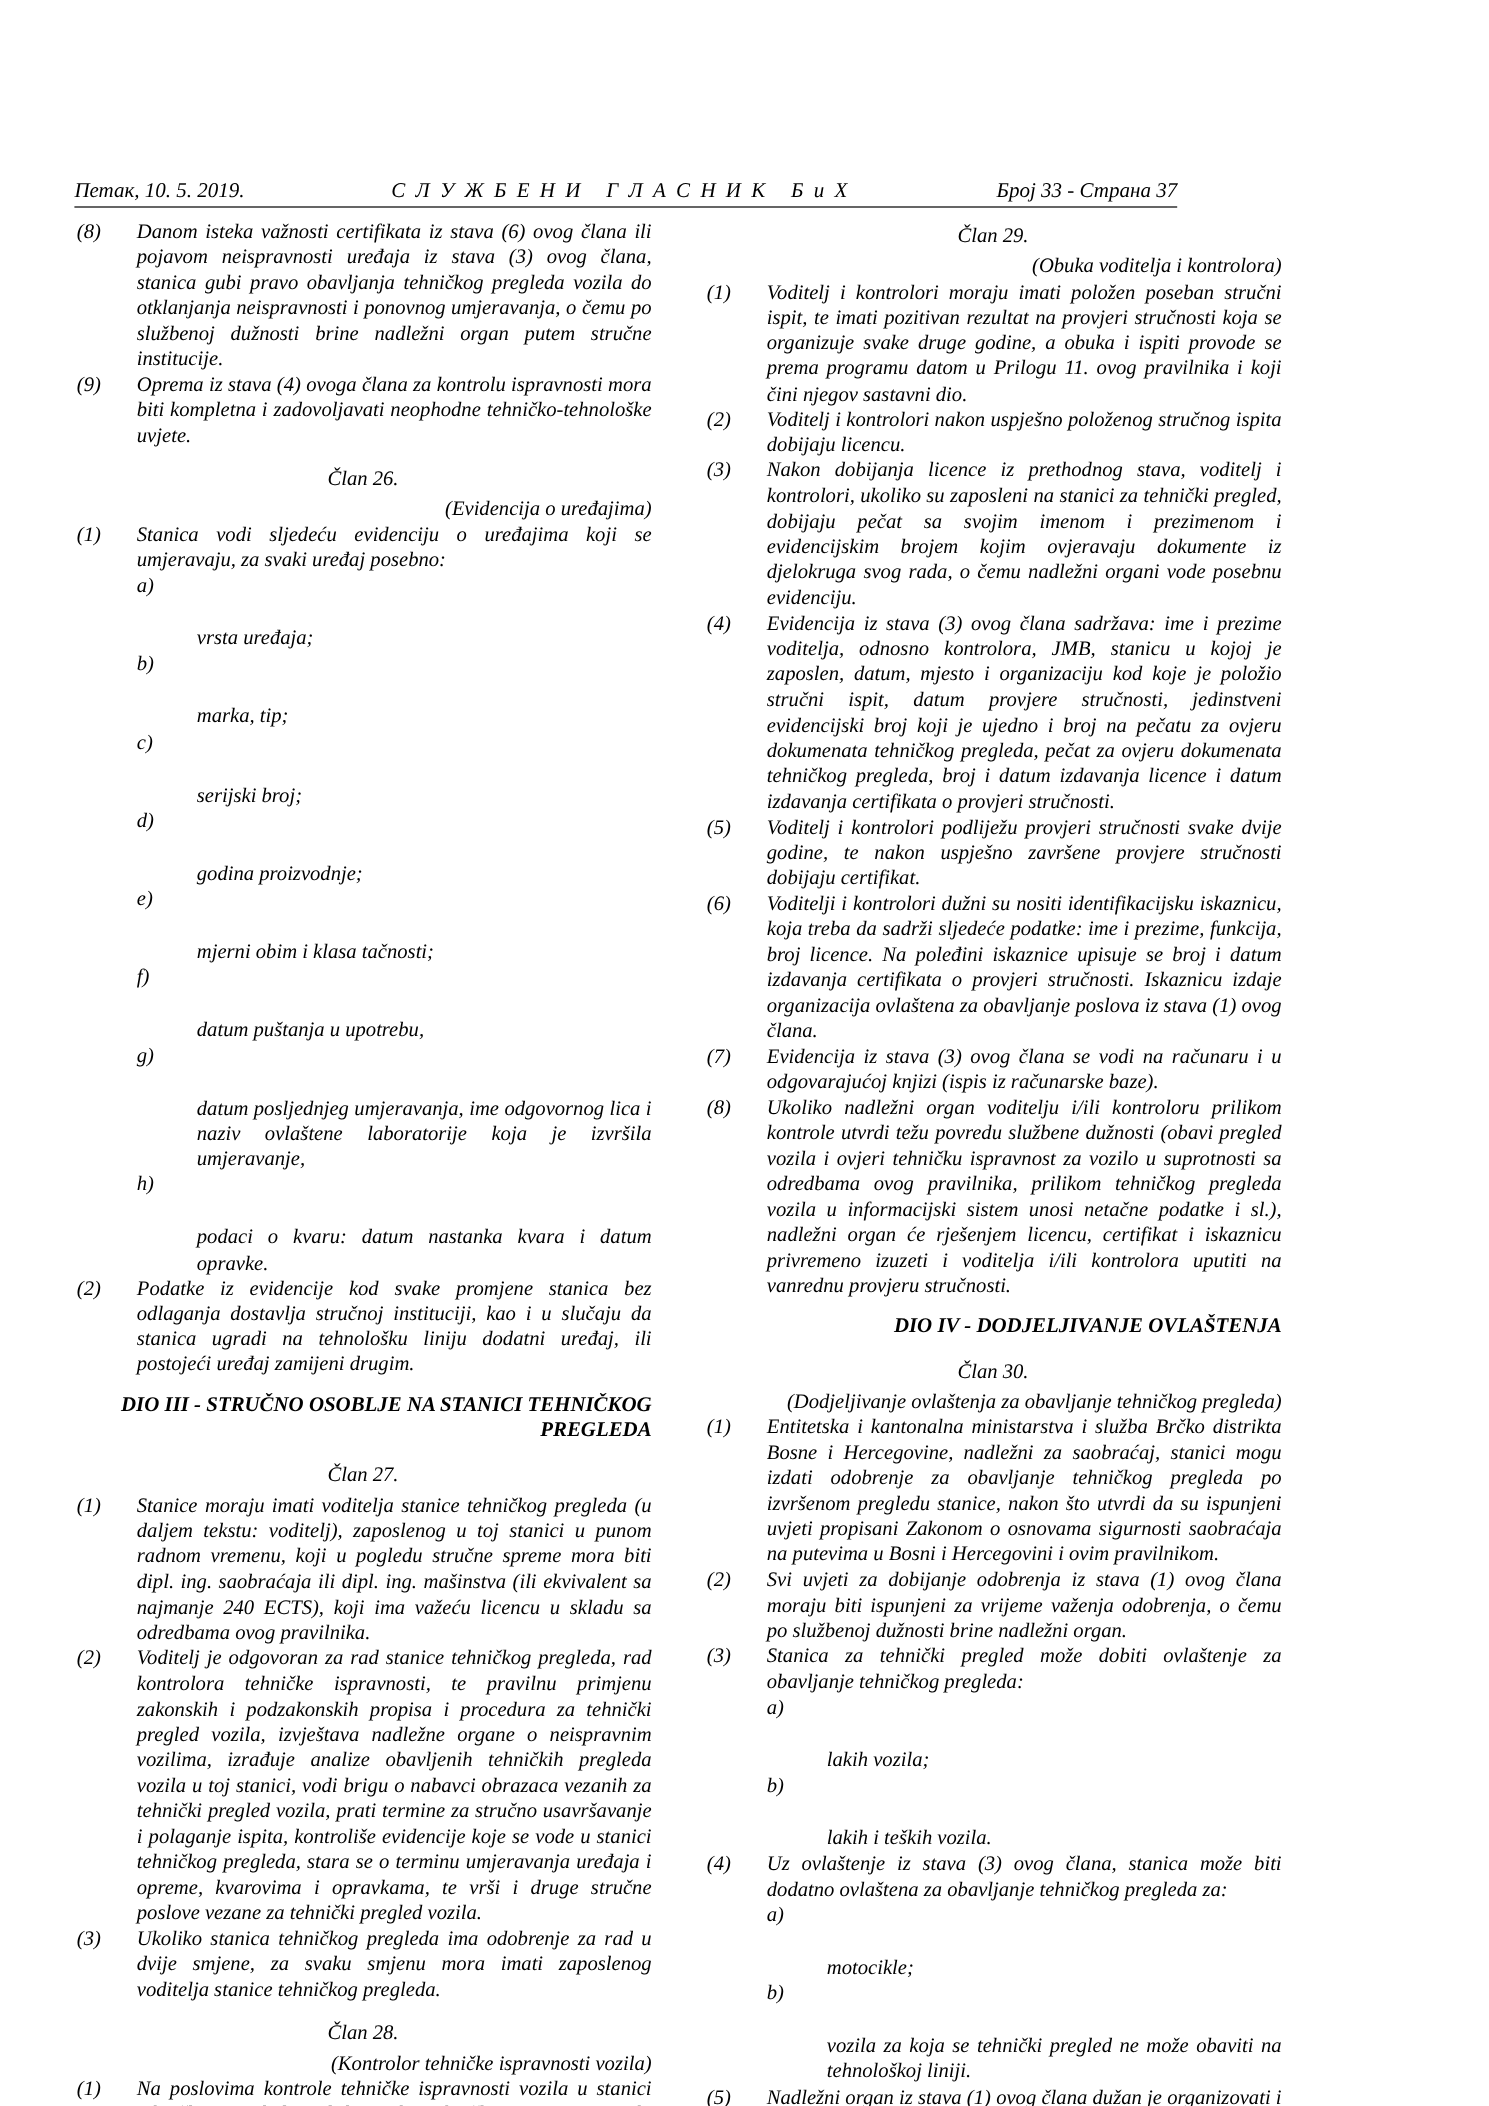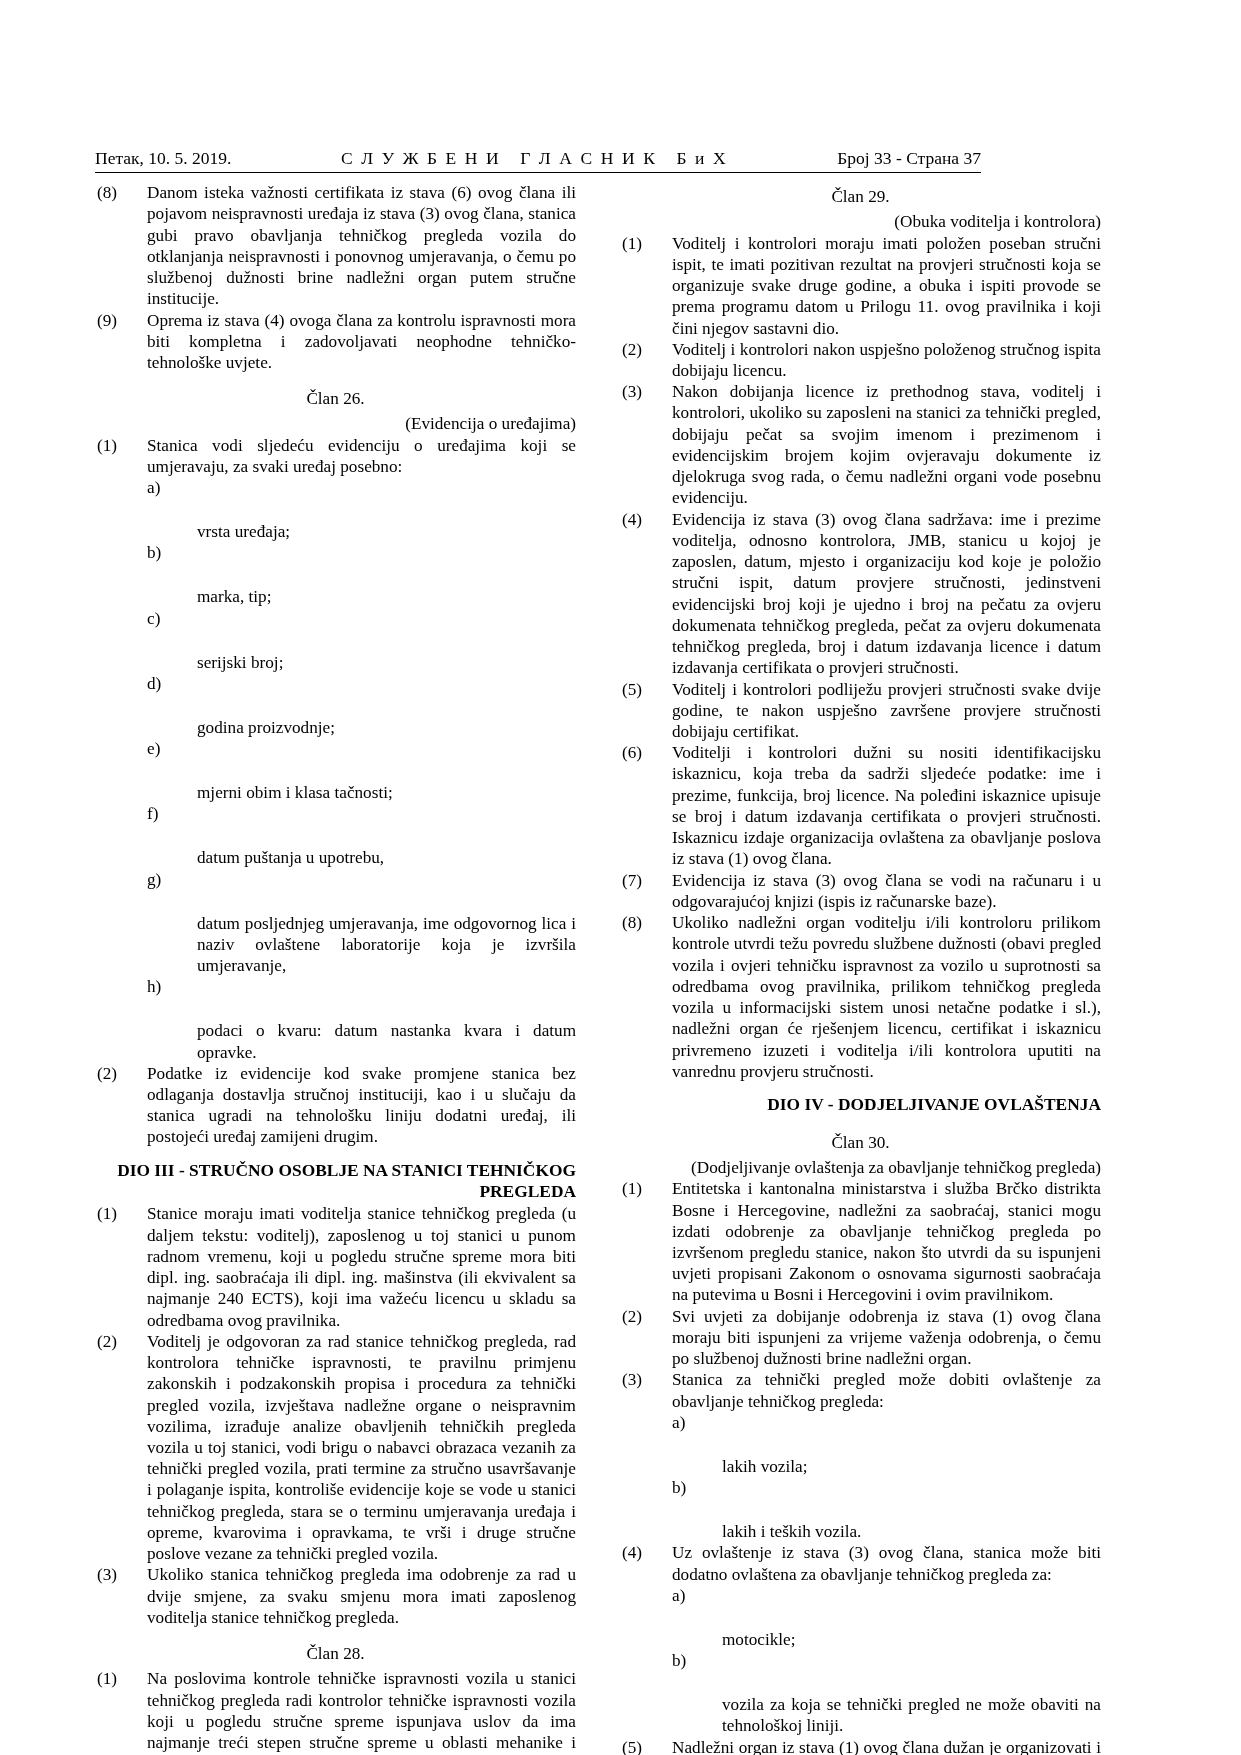--- a/index.html
+++ b/index.html
@@ -12,21 +12,22 @@
     height: 1755px;
     font-family: "Liberation Serif", "DejaVu Serif", serif;
     color: #000000;
     -webkit-font-smoothing: antialiased;
   }
   .page {
     position: relative;
     width: 1073px;
     height: 1755px;
     box-sizing: border-box;
-    padding: 148px 92px 0 95px;
+    padding: 148px 92px 0 62px;
+    font-style: italic;
   }
 
   
   .runhead {
     display: flex;
     align-items: baseline;
     justify-content: space-between;
     font-size: 17.5px;
     line-height: 1.15;
     padding-bottom: 4px;
@@ -179,33 +180,35 @@
         </div>
         <div class="sub">
           <span class="letter">h)</span>
           <span class="body last-left">podaci o kvaru: datum nastanka kvara i datum opravke.</span>
         </div>
         <div class="para">
           <span class="num">(2)</span>
           <span class="body last-left">Podatke iz evidencije kod svake promjene stanica bez odlaganja dostavlja stručnoj instituciji, kao i u slučaju da stanica ugradi na tehnološku liniju dodatni uređaj, ili postojeći uređaj zamijeni drugim.</span>
         </div>
         <div class="dio">DIO III - STRUČNO OSOBLJE NA STANICI TEHNIČKOG PREGLEDA</div>
+        <div class="art-title">Član 27.</div>
         <div class="para">
           <span class="num">(1)</span>
           <span class="body last-left">Stanice moraju imati voditelja stanice tehničkog pregleda (u daljem tekstu: voditelj), zaposlenog u toj stanici u punom radnom vremenu, koji u pogledu stručne spreme mora biti dipl. ing. saobraćaja ili dipl. ing. mašinstva (ili ekvivalent sa najmanje 240 ECTS), koji ima važeću licencu u skladu sa odredbama ovog pravilnika.</span>
         </div>
         <div class="para">
           <span class="num">(2)</span>
           <span class="body last-left">Voditelj je odgovoran za rad stanice tehničkog pregleda, rad kontrolora tehničke ispravnosti, te pravilnu primjenu zakonskih i podzakonskih propisa i procedura za tehnički pregled vozila, izvještava nadležne organe o neispravnim vozilima, izrađuje analize obavljenih tehničkih pregleda vozila u toj stanici, vodi brigu o nabavci obrazaca vezanih za tehnički pregled vozila, prati termine za stručno usavršavanje i polaganje ispita, kontroliše evidencije koje se vode u stanici tehničkog pregleda, stara se o terminu umjeravanja uređaja i opreme, kvarovima i opravkama, te vrši i druge stručne poslove vezane za tehnički pregled vozila.</span>
         </div>
         <div class="para">
           <span class="num">(3)</span>
           <span class="body last-left">Ukoliko stanica tehničkog pregleda ima odobrenje za rad u dvije smjene, za svaku smjenu mora imati zaposlenog voditelja stanice tehničkog pregleda.</span>
         </div>
         <div class="art-title">Član 28.</div>
+        <div class="art-sub">(Kontrolor tehničke ispravnosti vozila)</div>
         <div class="para">
           <span class="num">(1)</span>
           <span class="body last-left">Na poslovima kontrole tehničke ispravnosti vozila u stanici tehničkog pregleda radi kontrolor tehničke ispravnosti vozila koji u pogledu stručne spreme ispunjava uslov da ima najmanje treći stepen stručne spreme u oblasti mehanike i tehnologije cestovnih vozila i ima položen poseban stručni ispit.</span>
         </div>
         <div class="para">
           <span class="num">(2)</span>
           <span class="body last-left">U stanici tehničkog pregleda, na jednoj tehnološkoj liniji, u jednoj smjeni moraju biti zaposlena najmanje dva kontrolora.</span>
         </div>
       </div>
     <div class="col" id="col-right">

